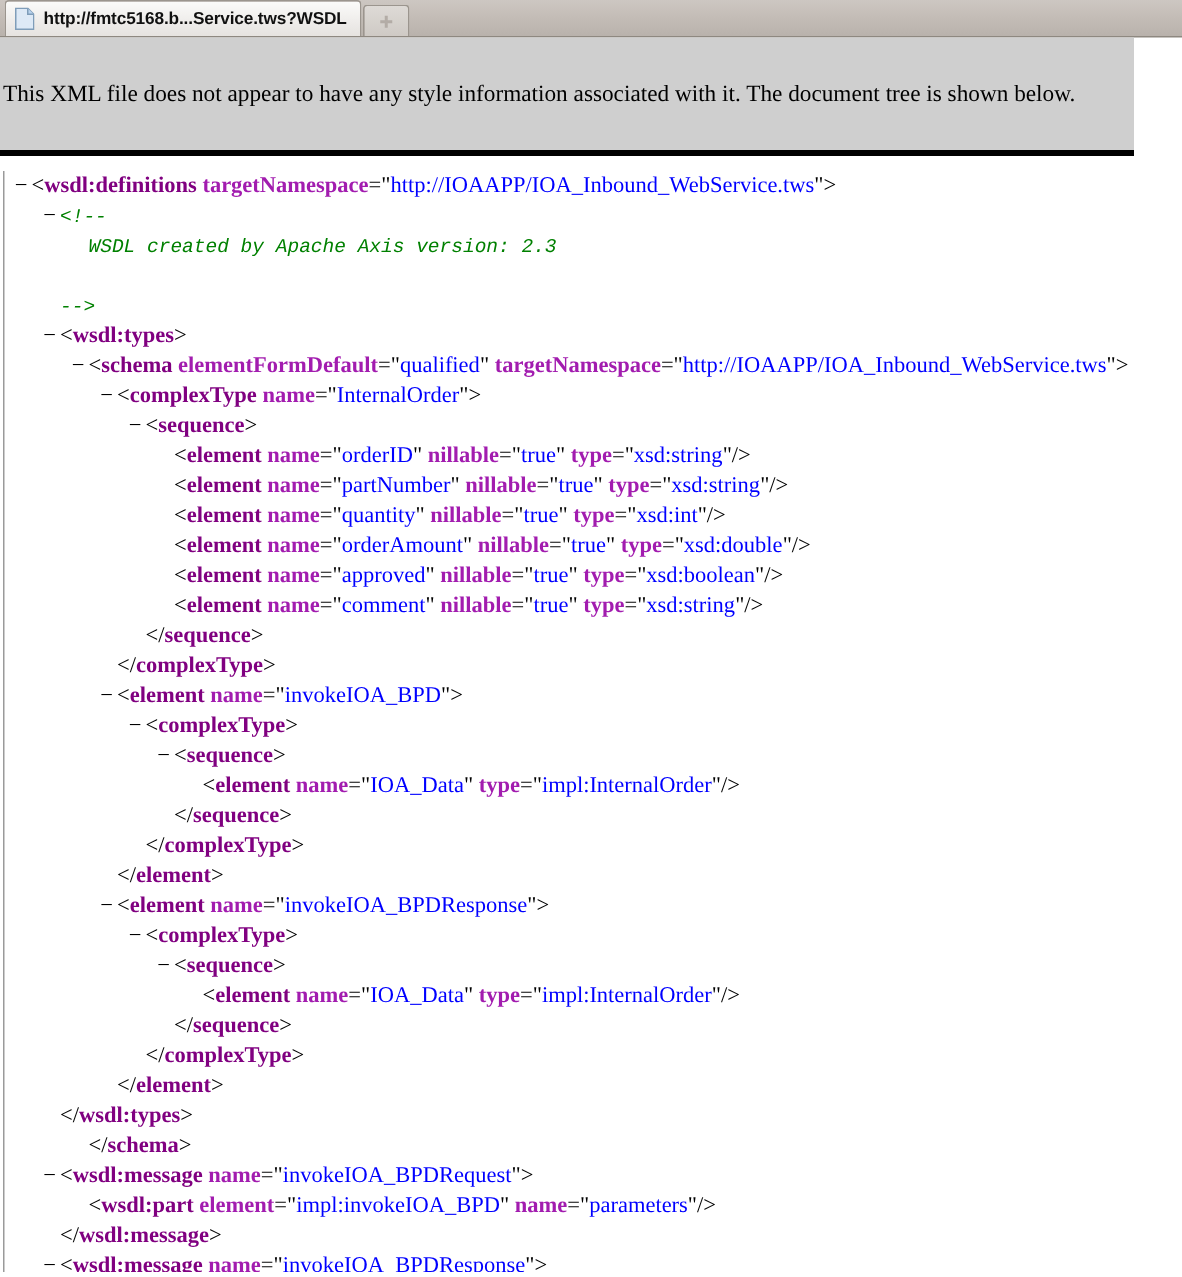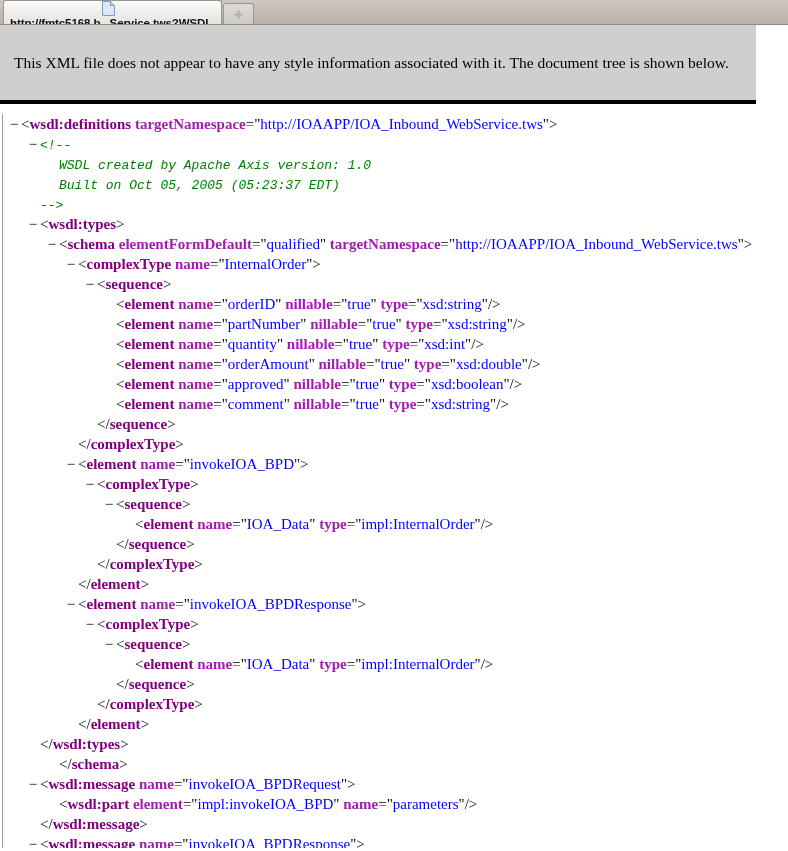--- a/index.html
+++ b/index.html
@@ -36,21 +36,20 @@
     border: 1px solid #9b958e;
     border-bottom: none;
     border-radius: 3px 3px 0 0;
     box-sizing: border-box;
     font-family: "Liberation Sans", sans-serif;
     font-size: 11.5px;
     font-weight: bold;
     color: #111111;
     white-space: nowrap;
     cursor: default;
-    flex-direction: column;
   }
   .tab-favicon {
     width: 13px;
     height: 15px;
     margin-right: 6px;
     flex: 0 0 auto;
     display: block;
   }
   .tab-label {
     line-height: 14px;
@@ -82,21 +81,21 @@
     border-bottom: 4px solid #000000;
     box-sizing: border-box;
     display: flex;
     align-items: center;
     overflow: hidden;
   }
   .notice-text {
     font-family: "Liberation Serif", serif;
     font-size: 15.5px;
     color: #000000;
-    padding-left: 14px;
+    padding-left: 2px;
     white-space: nowrap;
   }
 
   
   .xmlarea {
     position: relative;
     background: #ffffff;
     padding-top: 10px;
     height: 744px;
     box-sizing: border-box;
@@ -162,22 +161,22 @@
 </div>
 
 <div class="notice">
   <div class="notice-text">This XML file does not appear to have any style information associated with it. The document tree is shown below.</div>
 </div>
 
 <div class="xmlarea">
   <div class="xmlroot" id="xml-root">
       <div class="line" style="padding-left: 4px;"><span class="twisty">−</span><span class="punct">&lt;</span><span class="tag">wsdl:definitions</span><span class="punct"> </span><span class="attname">targetNamespace</span><span class="punct">=</span><span class="quote">"</span><span class="attval">http://IOAAPP/IOA_Inbound_WebService.tws</span><span class="quote">"</span><span class="punct">&gt;</span></div>
       <div class="line" style="padding-left: 23px;"><span class="twisty">−</span><span class="comment">&lt;!--</span></div>
-      <div class="line" style="padding-left: 42px;"><span class="twisty blank">&nbsp;</span><span class="comment">WSDL created by Apache Axis version: 1.0</span></div>
-      <div class="line" style="padding-left: 42px;"><span class="twisty blank">&nbsp;</span><span class="comment">Built on Oct 05, 2005 (05:23:37 EDT)</span></div>
+      <div class="line" style="padding-left: 42px;"><span class="twisty blank">&nbsp;</span><span class="comment">WSDL created by Apache Axis version: 2.3</span></div>
+      <div class="line" style="padding-left: 42px;"><span class="twisty blank">&nbsp;</span></div>
       <div class="line" style="padding-left: 23px;"><span class="twisty blank">&nbsp;</span><span class="comment">--&gt;</span></div>
       <div class="line" style="padding-left: 23px;"><span class="twisty">−</span><span class="punct">&lt;</span><span class="tag">wsdl:types</span><span class="punct">&gt;</span></div>
       <div class="line" style="padding-left: 42px;"><span class="twisty">−</span><span class="punct">&lt;</span><span class="tag">schema</span><span class="punct"> </span><span class="attname">elementFormDefault</span><span class="punct">=</span><span class="quote">"</span><span class="attval">qualified</span><span class="quote">"</span><span class="punct"> </span><span class="attname">targetNamespace</span><span class="punct">=</span><span class="quote">"</span><span class="attval">http://IOAAPP/IOA_Inbound_WebService.tws</span><span class="quote">"</span><span class="punct">&gt;</span></div>
       <div class="line" style="padding-left: 61px;"><span class="twisty">−</span><span class="punct">&lt;</span><span class="tag">complexType</span><span class="punct"> </span><span class="attname">name</span><span class="punct">=</span><span class="quote">"</span><span class="attval">InternalOrder</span><span class="quote">"</span><span class="punct">&gt;</span></div>
       <div class="line" style="padding-left: 80px;"><span class="twisty">−</span><span class="punct">&lt;</span><span class="tag">sequence</span><span class="punct">&gt;</span></div>
       <div class="line" style="padding-left: 99px;"><span class="twisty blank">&nbsp;</span><span class="punct">&lt;</span><span class="tag">element</span><span class="punct"> </span><span class="attname">name</span><span class="punct">=</span><span class="quote">"</span><span class="attval">orderID</span><span class="quote">"</span><span class="punct"> </span><span class="attname">nillable</span><span class="punct">=</span><span class="quote">"</span><span class="attval">true</span><span class="quote">"</span><span class="punct"> </span><span class="attname">type</span><span class="punct">=</span><span class="quote">"</span><span class="attval">xsd:string</span><span class="quote">"</span><span class="punct">/&gt;</span></div>
       <div class="line" style="padding-left: 99px;"><span class="twisty blank">&nbsp;</span><span class="punct">&lt;</span><span class="tag">element</span><span class="punct"> </span><span class="attname">name</span><span class="punct">=</span><span class="quote">"</span><span class="attval">partNumber</span><span class="quote">"</span><span class="punct"> </span><span class="attname">nillable</span><span class="punct">=</span><span class="quote">"</span><span class="attval">true</span><span class="quote">"</span><span class="punct"> </span><span class="attname">type</span><span class="punct">=</span><span class="quote">"</span><span class="attval">xsd:string</span><span class="quote">"</span><span class="punct">/&gt;</span></div>
       <div class="line" style="padding-left: 99px;"><span class="twisty blank">&nbsp;</span><span class="punct">&lt;</span><span class="tag">element</span><span class="punct"> </span><span class="attname">name</span><span class="punct">=</span><span class="quote">"</span><span class="attval">quantity</span><span class="quote">"</span><span class="punct"> </span><span class="attname">nillable</span><span class="punct">=</span><span class="quote">"</span><span class="attval">true</span><span class="quote">"</span><span class="punct"> </span><span class="attname">type</span><span class="punct">=</span><span class="quote">"</span><span class="attval">xsd:int</span><span class="quote">"</span><span class="punct">/&gt;</span></div>
       <div class="line" style="padding-left: 99px;"><span class="twisty blank">&nbsp;</span><span class="punct">&lt;</span><span class="tag">element</span><span class="punct"> </span><span class="attname">name</span><span class="punct">=</span><span class="quote">"</span><span class="attval">orderAmount</span><span class="quote">"</span><span class="punct"> </span><span class="attname">nillable</span><span class="punct">=</span><span class="quote">"</span><span class="attval">true</span><span class="quote">"</span><span class="punct"> </span><span class="attname">type</span><span class="punct">=</span><span class="quote">"</span><span class="attval">xsd:double</span><span class="quote">"</span><span class="punct">/&gt;</span></div>
       <div class="line" style="padding-left: 99px;"><span class="twisty blank">&nbsp;</span><span class="punct">&lt;</span><span class="tag">element</span><span class="punct"> </span><span class="attname">name</span><span class="punct">=</span><span class="quote">"</span><span class="attval">approved</span><span class="quote">"</span><span class="punct"> </span><span class="attname">nillable</span><span class="punct">=</span><span class="quote">"</span><span class="attval">true</span><span class="quote">"</span><span class="punct"> </span><span class="attname">type</span><span class="punct">=</span><span class="quote">"</span><span class="attval">xsd:boolean</span><span class="quote">"</span><span class="punct">/&gt;</span></div>

